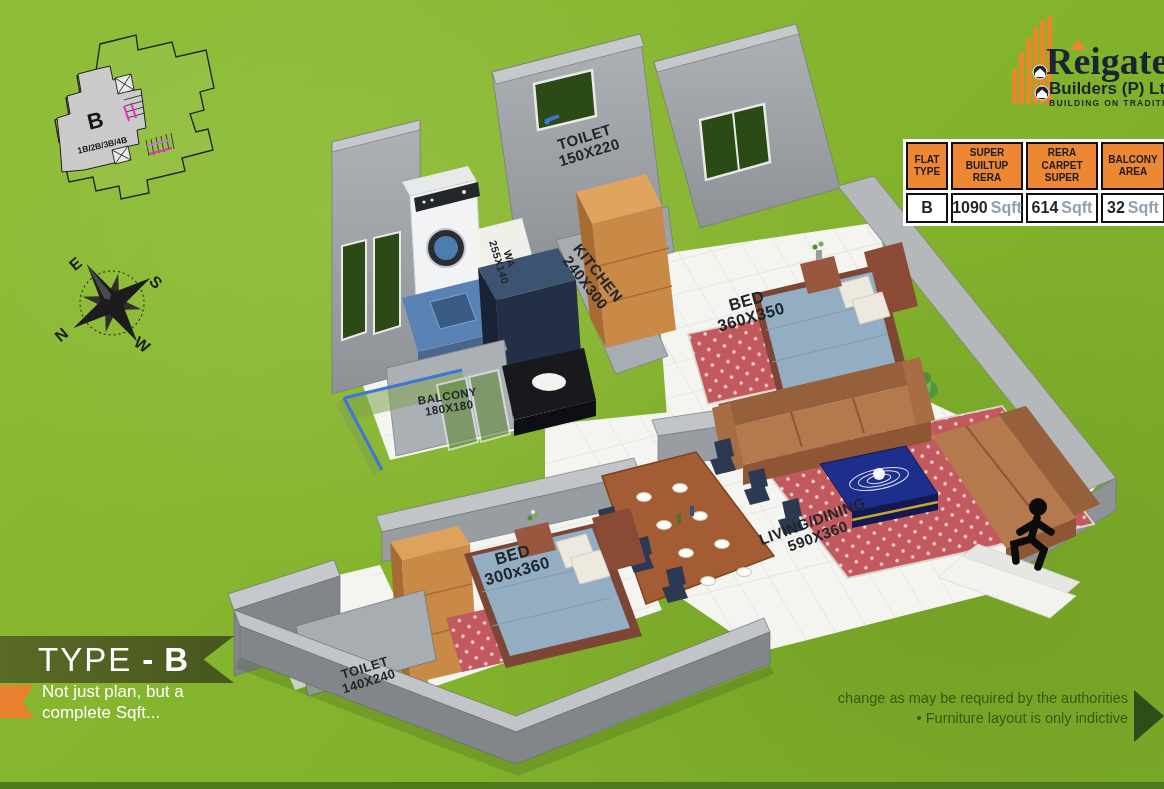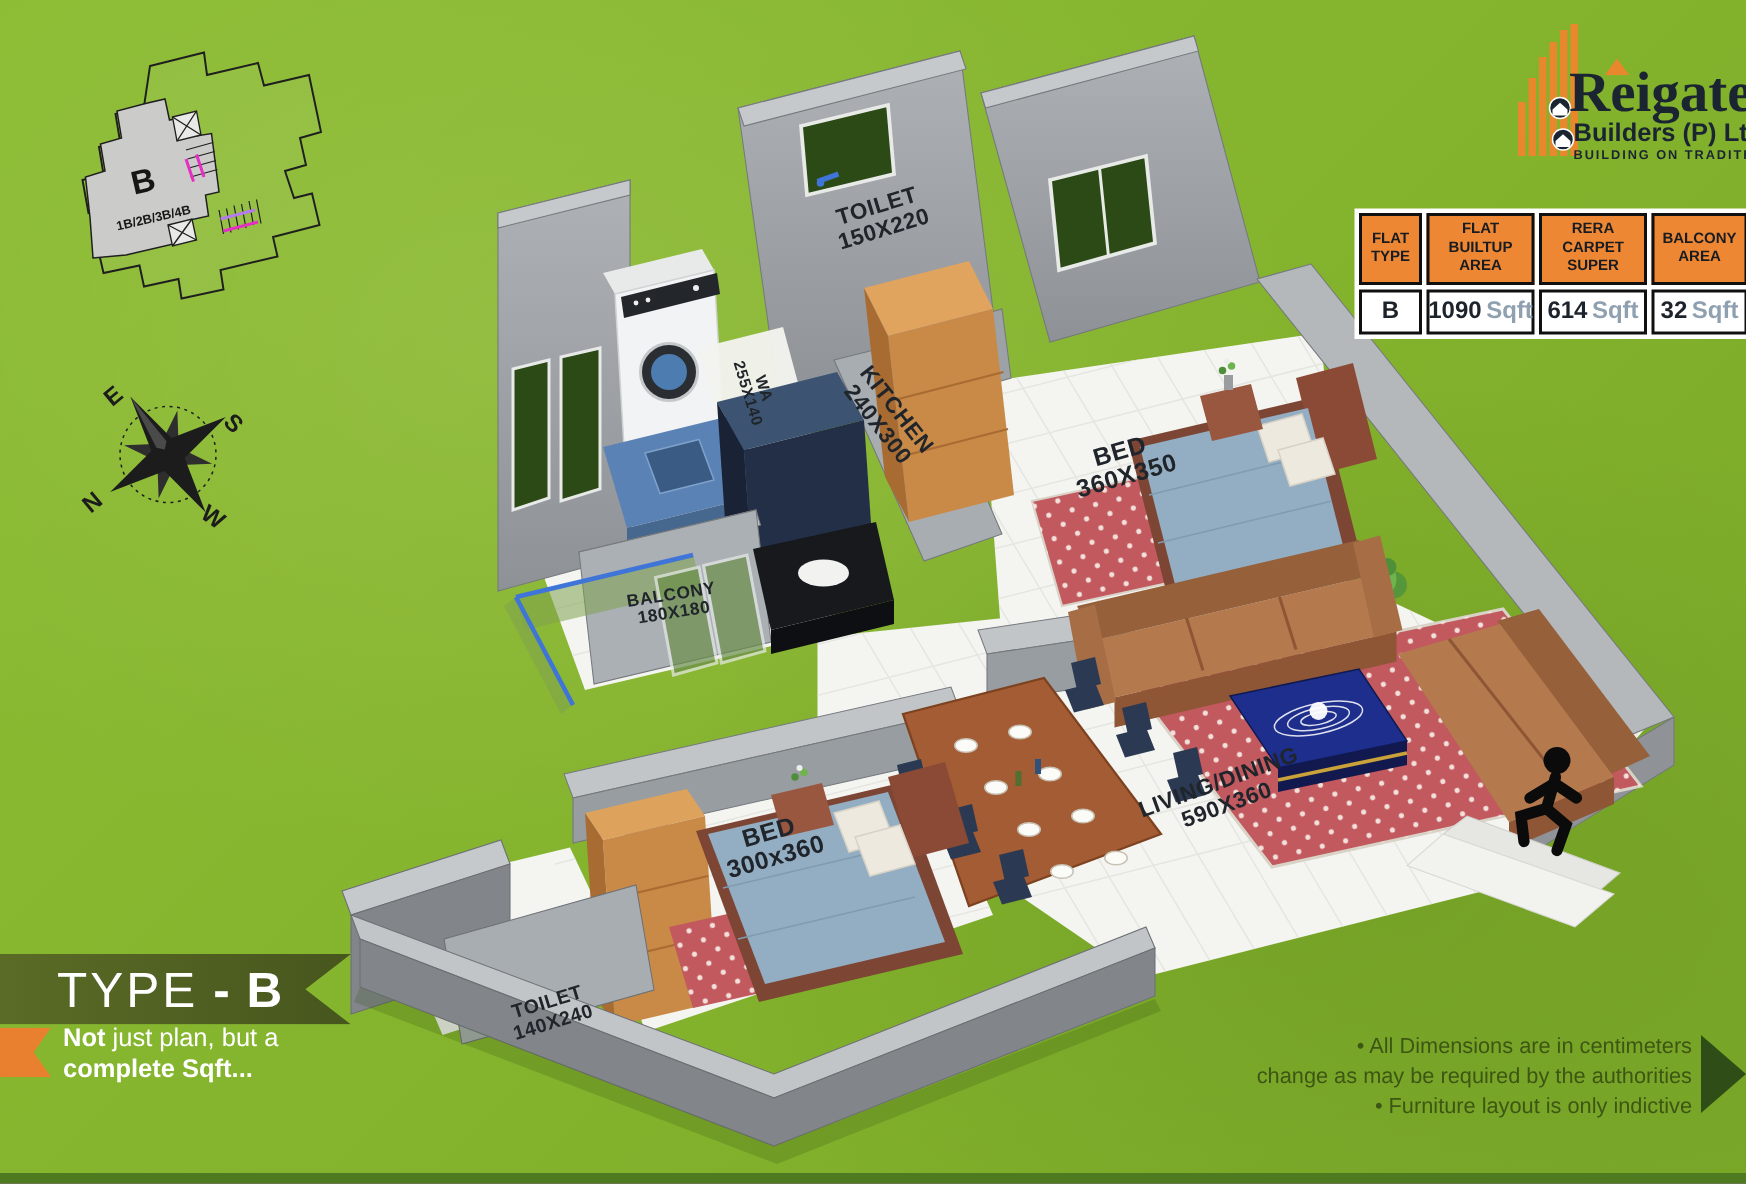--- a/index.html
+++ b/index.html
@@ -38,21 +38,21 @@
     color:#fff;display:flex;align-items:center;padding-left:38px;box-sizing:border-box;
   }
   .type-banner .t1{font-size:33px;font-weight:400;letter-spacing:2px;}
   .type-banner .t2{font-size:33px;font-weight:700;margin-left:10px;letter-spacing:1px;}
 
   .orange-flag{
     position:absolute;left:0;top:685px;width:34px;height:33px;background:#E8802F;
     clip-path:polygon(0 0,100% 0,66% 50%,100% 100%,0 100%);
   }
   .tagline{position:absolute;left:42px;top:681px;color:#ffffff;font-size:17px;line-height:21px;}
-  .tagline .b{font-weight:700;}
+  .tagline .b{font-weight:400;}
 
   
   .notes{
     position:absolute;right:36px;top:688px;text-align:right;
     color:#3E5614;font-size:14.5px;line-height:20px;font-weight:500;
   }
   .notes-chevron{
     position:absolute;right:0;top:690px;width:30px;height:52px;background:#2F4D16;
     clip-path:polygon(0 0,100% 50%,0 100%);
   }
@@ -388,21 +388,21 @@
         <tspan x="0" dy="0">TOILET</tspan><tspan x="0" dy="14">140X240</tspan>
       </text>
       <text transform="translate(814,526) rotate(-20)" font-size="15">
         <tspan x="0" dy="0">LIVING/DINING</tspan><tspan x="0" dy="16">590X360</tspan>
       </text>
     </g>
   </svg>
 
   <div class="area-table">
     <div class="cell hdr">FLAT TYPE</div>
-    <div class="cell hdr">FLAT BUILTUP AREA</div>
+    <div class="cell hdr">SUPER BUILTUP RERA</div>
     <div class="cell hdr">RERA CARPET SUPER</div>
     <div class="cell hdr">BALCONY AREA</div>
     <div class="cell val">B</div>
     <div class="cell val">
       <span>1090</span>
       <span class="unit">Sqft</span>
     </div>
     <div class="cell val">
       <span>614</span>
       <span class="unit">Sqft</span>
@@ -417,19 +417,18 @@
     <span class="t1">TYPE</span>
     <span class="t2">- B</span>
   </div>
   <div class="orange-flag"></div>
   <div class="tagline">
     <div><span class="b">Not</span><span> just plan, but a</span></div>
     <div class="b">complete Sqft...</div>
   </div>
 
   <div class="notes">
-    <div>• All Dimensions are in centimeters</div>
     <div>change as may be required by the authorities</div>
     <div>• Furniture layout is only indictive</div>
   </div>
   <div class="notes-chevron"></div>
   <div class="bottom-strip"></div>
 </div>
 
 </body></html>

